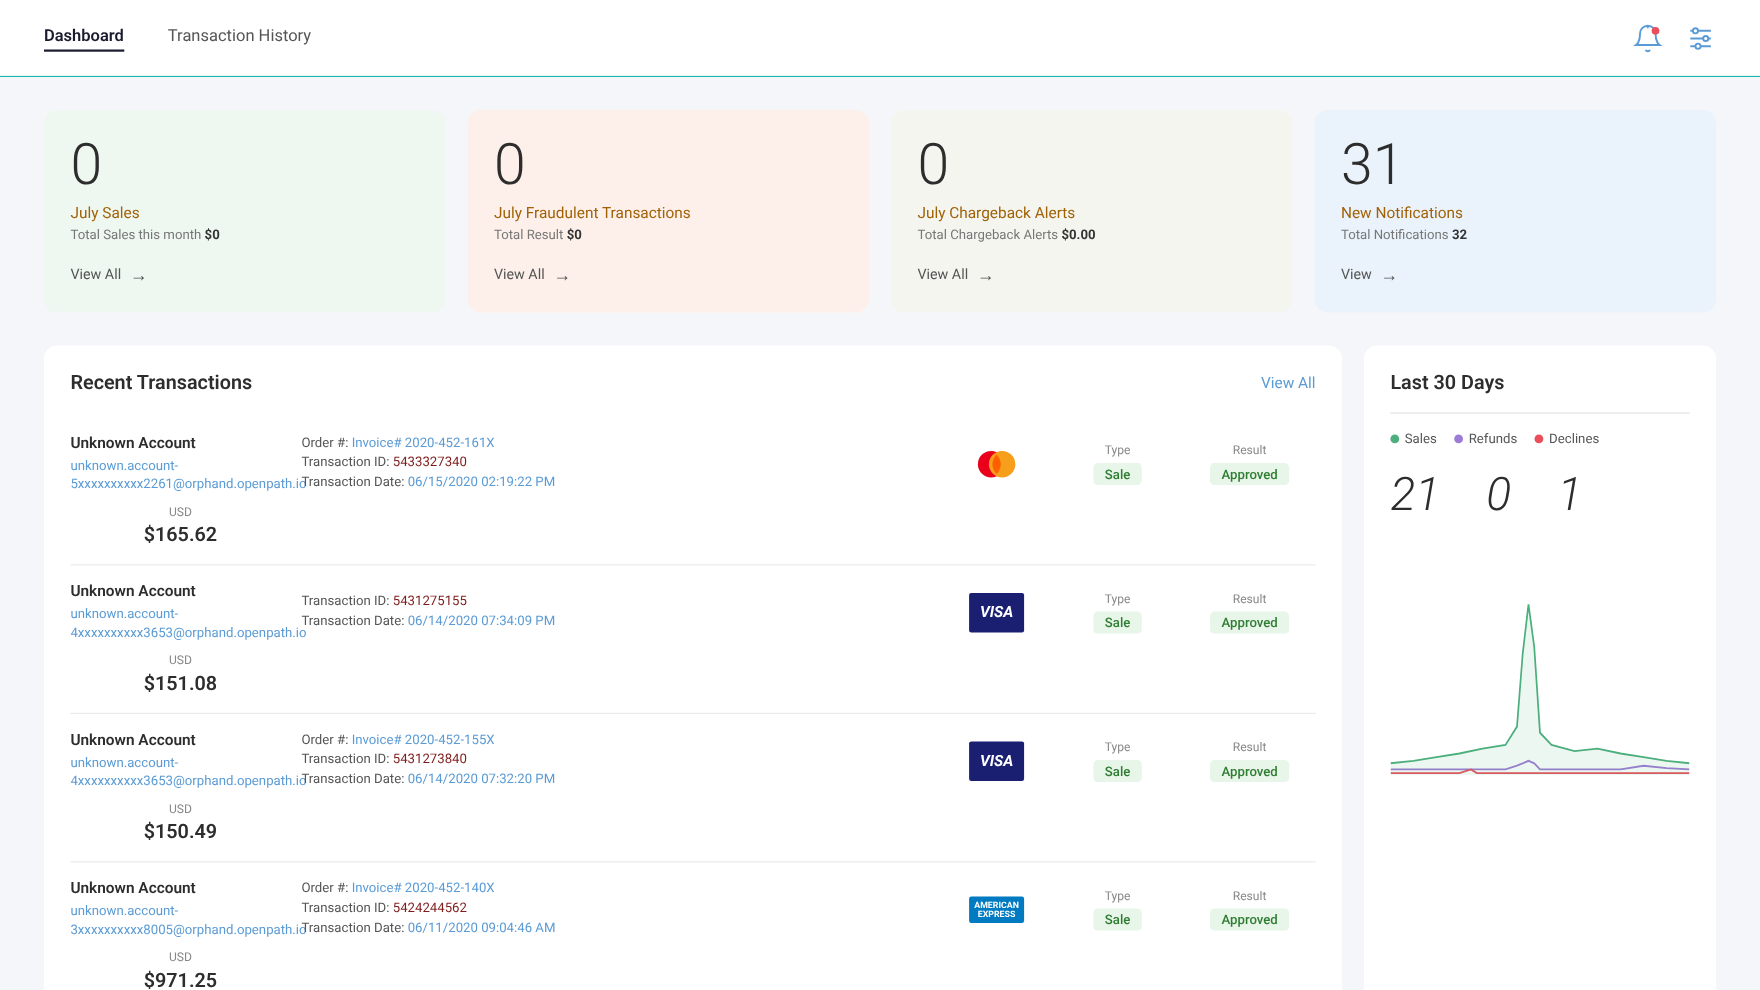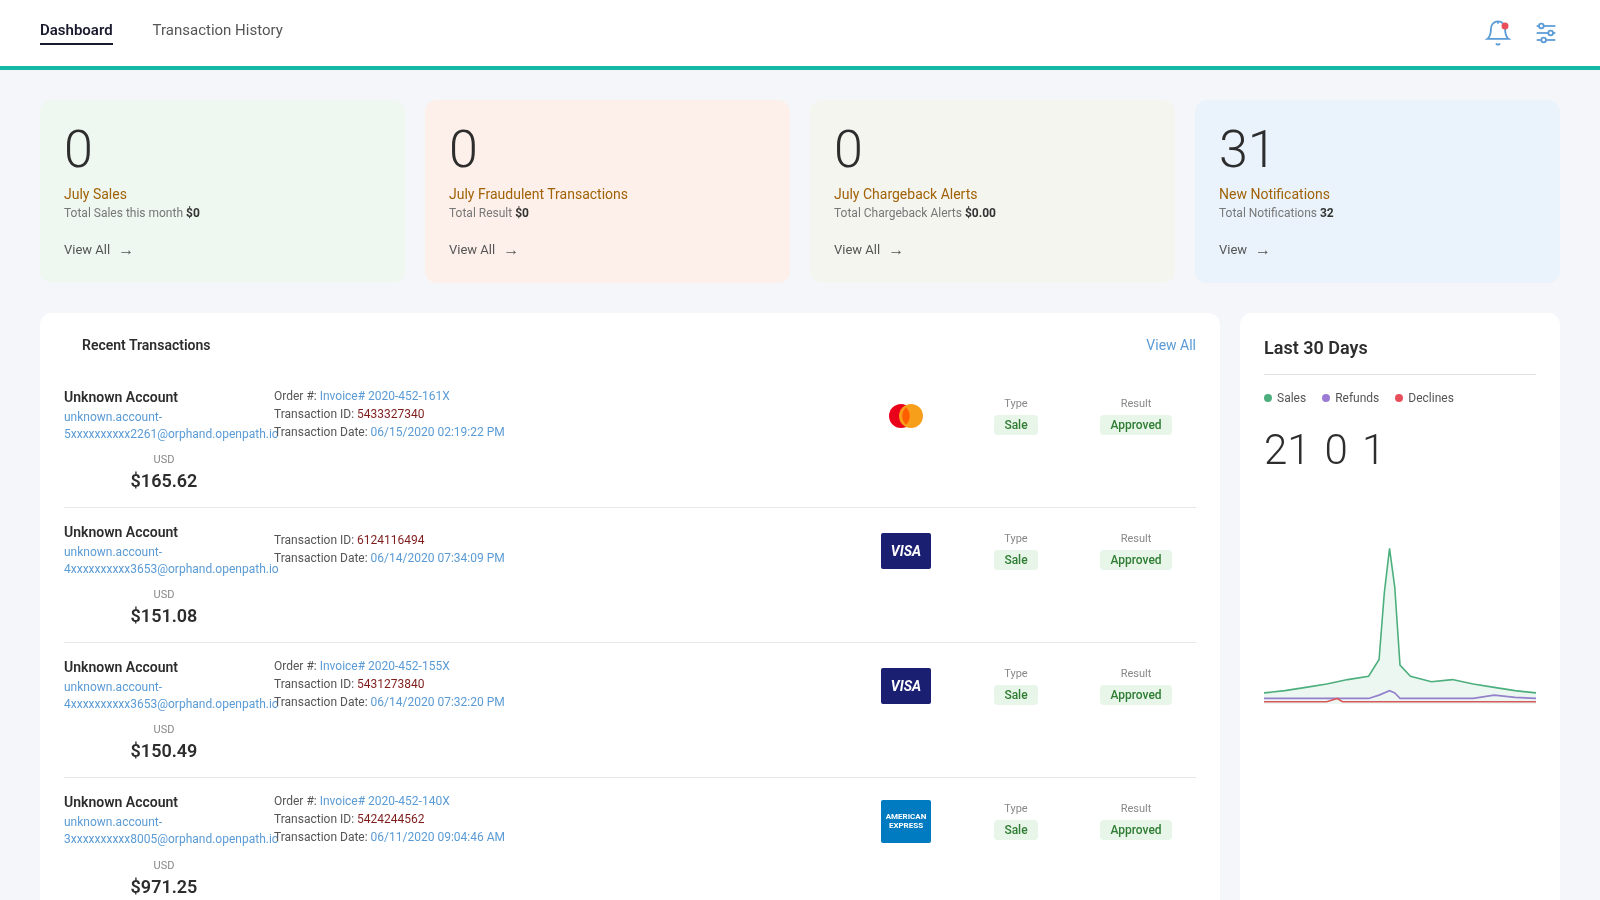--- a/index.html
+++ b/index.html
@@ -1,18 +1,18 @@
 <!DOCTYPE html>
 <html><head>
   <meta charset="utf-8">
   <style>
     * { box-sizing: border-box; margin: 0; padding: 0; }
     body { font-family: -apple-system, BlinkMacSystemFont, 'Segoe UI', Roboto, sans-serif; background: #f5f6fa; color: #333; }
 
-    .header { background: #fff; border-bottom: 4px solid #14b8a6; padding: 0 40px; display: flex; align-items: center; justify-content: space-between; height: 70px; }
+    .header { background: #fff; border-bottom: 1px solid #14b8a6; padding: 0 40px; display: flex; align-items: center; justify-content: space-between; height: 70px; }
     .nav { display: flex; gap: 40px; }
     .nav-item { font-size: 15px; color: #555; cursor: pointer; padding-bottom: 4px; text-decoration: none; }
     .nav-item.active { color: #1a1a2e; font-weight: 600; border-bottom: 2px solid #1a1a2e; }
     .header-icons { display: flex; gap: 20px; align-items: center; }
     .header-icon { width: 28px; height: 28px; cursor: pointer; color: #5b9bd5; }
 
     .main { padding: 30px 40px; }
 
     .summary-cards { display: grid; grid-template-columns: repeat(4, 1fr); gap: 20px; margin-bottom: 30px; }
     .summary-card { background: #fff; border-radius: 12px; padding: 24px; position: relative; }
@@ -24,57 +24,57 @@
     .card-title { font-size: 14px; color: #a16207; margin-bottom: 4px; font-weight: 400; }
     .card-subtitle { font-size: 12px; color: #777; margin-bottom: 20px; }
     .card-subtitle strong { color: #333; }
     .card-link { display: flex; align-items: center; gap: 8px; font-size: 13px; color: #555; cursor: pointer; }
     .card-arrow { font-size: 16px; color: #555; }
 
     .bottom-section { display: grid; grid-template-columns: 1fr 320px; gap: 20px; }
 
     .transactions-panel { background: #fff; border-radius: 12px; padding: 24px; }
     .panel-header { display: flex; justify-content: space-between; align-items: center; margin-bottom: 20px; }
-    .panel-title { font-size: 14px; font-weight: 600; color: #2d2d2d; margin-left: 18px; }
+    .panel-title { font-size: 18px; font-weight: 600; color: #2d2d2d; }
     .view-all-link { color: #5b9bd5; font-size: 14px; cursor: pointer; }
 
     .transaction-row { padding: 16px 0; border-bottom: 1px solid #e8e8e8; display: grid; grid-template-columns: 200px 1fr 100px 100px 120px; gap: 10px; align-items: center; }
     .transaction-row:last-child { border-bottom: none; }
 
     .account-name { font-size: 14px; font-weight: 600; color: #2d2d2d; margin-bottom: 4px; }
     .account-email { font-size: 12px; color: #5b9bd5; cursor: pointer; line-height: 1.4; }
 
     .tx-details { font-size: 12px; color: #555; }
     .tx-details .invoice-link { color: #5b9bd5; cursor: pointer; }
     .tx-details .tx-id { color: #7f1d1d; cursor: pointer; }
     .tx-details .tx-date { color: #5b9bd5; }
     .tx-detail-line { margin-bottom: 4px; }
 
     .card-logo { display: flex; align-items: center; justify-content: center; padding: 6px; }
     .mastercard-logo { width: 50px; height: 32px; }
     .visa-logo { width: 50px; height: 36px; background: #1a1f71; color: #fff; font-size: 14px; font-weight: 700; font-style: italic; display: flex; align-items: center; justify-content: center; border-radius: 2px; }
-    .amex-logo { width: 50px; height: 43px; background: #007bc1; color: #fff; font-size: 8px; font-weight: 700; display: flex; align-items: center; justify-content: center; border-radius: 2px; text-align: center; }
+    .amex-logo { width: 50px; height: 24px; background: #007bc1; color: #fff; font-size: 8px; font-weight: 700; display: flex; align-items: center; justify-content: center; border-radius: 2px; text-align: center; }
 
     .type-badge { background: #e8f5e9; color: #2e7d32; border-radius: 4px; padding: 3px 10px; font-size: 12px; font-weight: 500; text-align: center; display: inline-block; }
     .result-badge { background: #e8f5e9; color: #2e7d32; border-radius: 4px; padding: 3px 10px; font-size: 12px; font-weight: 500; text-align: center; display: inline-block; }
 
     .type-col { text-align: center; }
     .result-col { text-align: center; }
     .amount-col { text-align: center; }
     .type-label { font-size: 11px; color: #888; margin-bottom: 4px; }
     .amount-value { font-size: 18px; font-weight: 600; color: #2d2d2d; }
 
     .analytics-panel { background: #fff; border-radius: 12px; padding: 24px; }
     .analytics-title { font-size: 18px; font-weight: 600; color: #2d2d2d; margin-bottom: 16px; }
     .analytics-divider { border: none; border-top: 1px solid #e0e0e0; margin-bottom: 16px; }
     .legend { display: flex; gap: 16px; margin-bottom: 20px; flex-wrap: wrap; }
     .legend-item { display: flex; align-items: center; gap: 5px; font-size: 12px; color: #555; }
     .legend-dot { width: 8px; height: 8px; border-radius: 50%; }
 
-    .stats-row { display: flex; gap: 14px; margin-bottom: 30px; }
+    .stats-row { display: flex; gap: 42px; margin-bottom: 30px; font-style: italic; }
     .stat-item { text-align: center; }
     .stat-number { font-size: 42px; font-weight: 300; color: #2d2d2d; }
 
     .chart-area { height: 200px; position: relative; overflow: hidden; }
 
     svg.chart { width: 100%; height: 100%; }
   </style>
 </head>
 <body>
 
@@ -192,21 +192,21 @@
           <div class="amount-value">$165.62</div>
         </div>
       </div>
 
       <div class="transaction-row">
         <div>
           <div class="account-name">Unknown Account</div>
           <div class="account-email">unknown.account-4xxxxxxxxxx3653@orphand.openpath.io</div>
         </div>
         <div class="tx-details">
-          <div class="tx-detail-line"><span>Transaction ID:</span> <span class="tx-id">6124116494</span></div>
+          <div class="tx-detail-line"><span>Transaction ID:</span> <span class="tx-id">5431275155</span></div>
           <div class="tx-detail-line"><span>Transaction Date:</span> <span class="tx-date">06/14/2020 07:34:09 PM</span></div>
         </div>
         <div class="card-logo">
           <div class="visa-logo">VISA</div>
         </div>
         <div class="type-col">
           <div class="type-label">Type</div>
           <span class="type-badge">Sale</span>
         </div>
         <div class="result-col">

